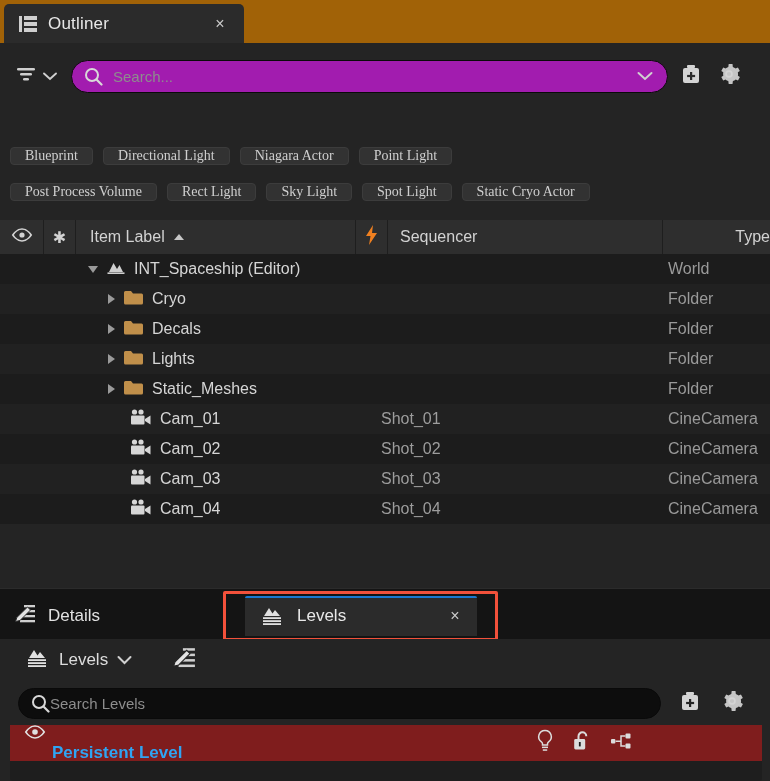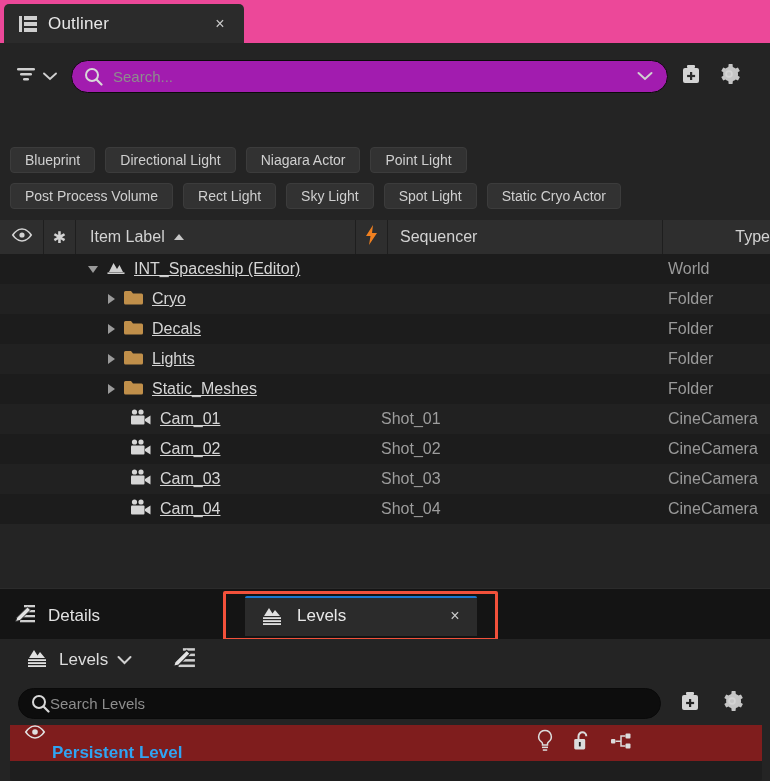--- a/index.html
+++ b/index.html
@@ -7,21 +7,21 @@
     width: 770px; height: 781px;
     background: #151515;
     font-family: "Liberation Sans", sans-serif;
     overflow: hidden;
     -webkit-font-smoothing: antialiased;
   }
 
   
   .tabstrip {
     position: absolute; left: 0; top: 0; width: 770px; height: 52px;
-    background: #ec4899;
+    background: #a16207;
   }
   .tab-outliner {
     position: absolute; left: 4px; top: 4px; width: 240px; height: 39px;
     background: #2b2b2b;
     border-radius: 5px 5px 0 0;
     display: flex; align-items: center;
   }
   .tab-icon-outliner {
     margin-left: 14px; width: 20px; height: 20px;
     display: flex; align-items: center; justify-content: center;
@@ -69,24 +69,24 @@
   .hdr-icon-btn {
     width: 30px; height: 30px; margin-left: 8px;
     display: flex; align-items: center; justify-content: center;
   }
 
   
   .chiprow { position: absolute; left: 0; width: 770px; display: flex; }
   .chiprow.r1 { top: 104px; }
   .chiprow.r2 { top: 140px; }
   .chip {
-    height: 26px; background: #323232; border: 1px solid #3c3c3c;
+    height: 18px; background: #323232; border: 1px solid #3c3c3c;
     border-radius: 4px; color: #cfcfcf; font-size: 14px;
     display: flex; align-items: center; justify-content: center;
-    padding: 0 14px; margin-left: 10px; white-space: nowrap;
+    padding: 0 14px; margin-left: 10px; white-space: nowrap; font-family: Liberation Serif, serif;
   }
 
   
   .treehdr {
     position: absolute; left: 0; top: 177px; width: 770px; height: 34px;
     background: #2e2e2e; display: flex; align-items: center;
   }
   .th {
     height: 34px; display: flex; align-items: center;
     border-right: 1px solid #1e1e1e;
@@ -116,21 +116,21 @@
     display: flex; align-items: center; gap: 8px;
   }
   .t-arrow {
     width: 0; height: 0; border-top: 5px solid transparent;
     border-bottom: 5px solid transparent; border-left: 7px solid #9a9a9a;
   }
   .t-arrow.open {
     border-left: 5px solid transparent; border-right: 5px solid transparent;
     border-top: 7px solid #9a9a9a; border-bottom: none;
   }
-  .t-name { color: #d6d6d6; font-size: 16px; white-space: nowrap; text-decoration: underline; }
+  .t-name { color: #d6d6d6; font-size: 16px; white-space: nowrap; }
   .tcell-seq {
     position: absolute; left: 381px; color: #9d9d9d; font-size: 16px;
   }
   .tcell-type {
     position: absolute; left: 668px; color: #9a9a9a; font-size: 16px;
     white-space: nowrap; width: 102px; overflow: hidden;
   }
 
   
   .actorbar {

